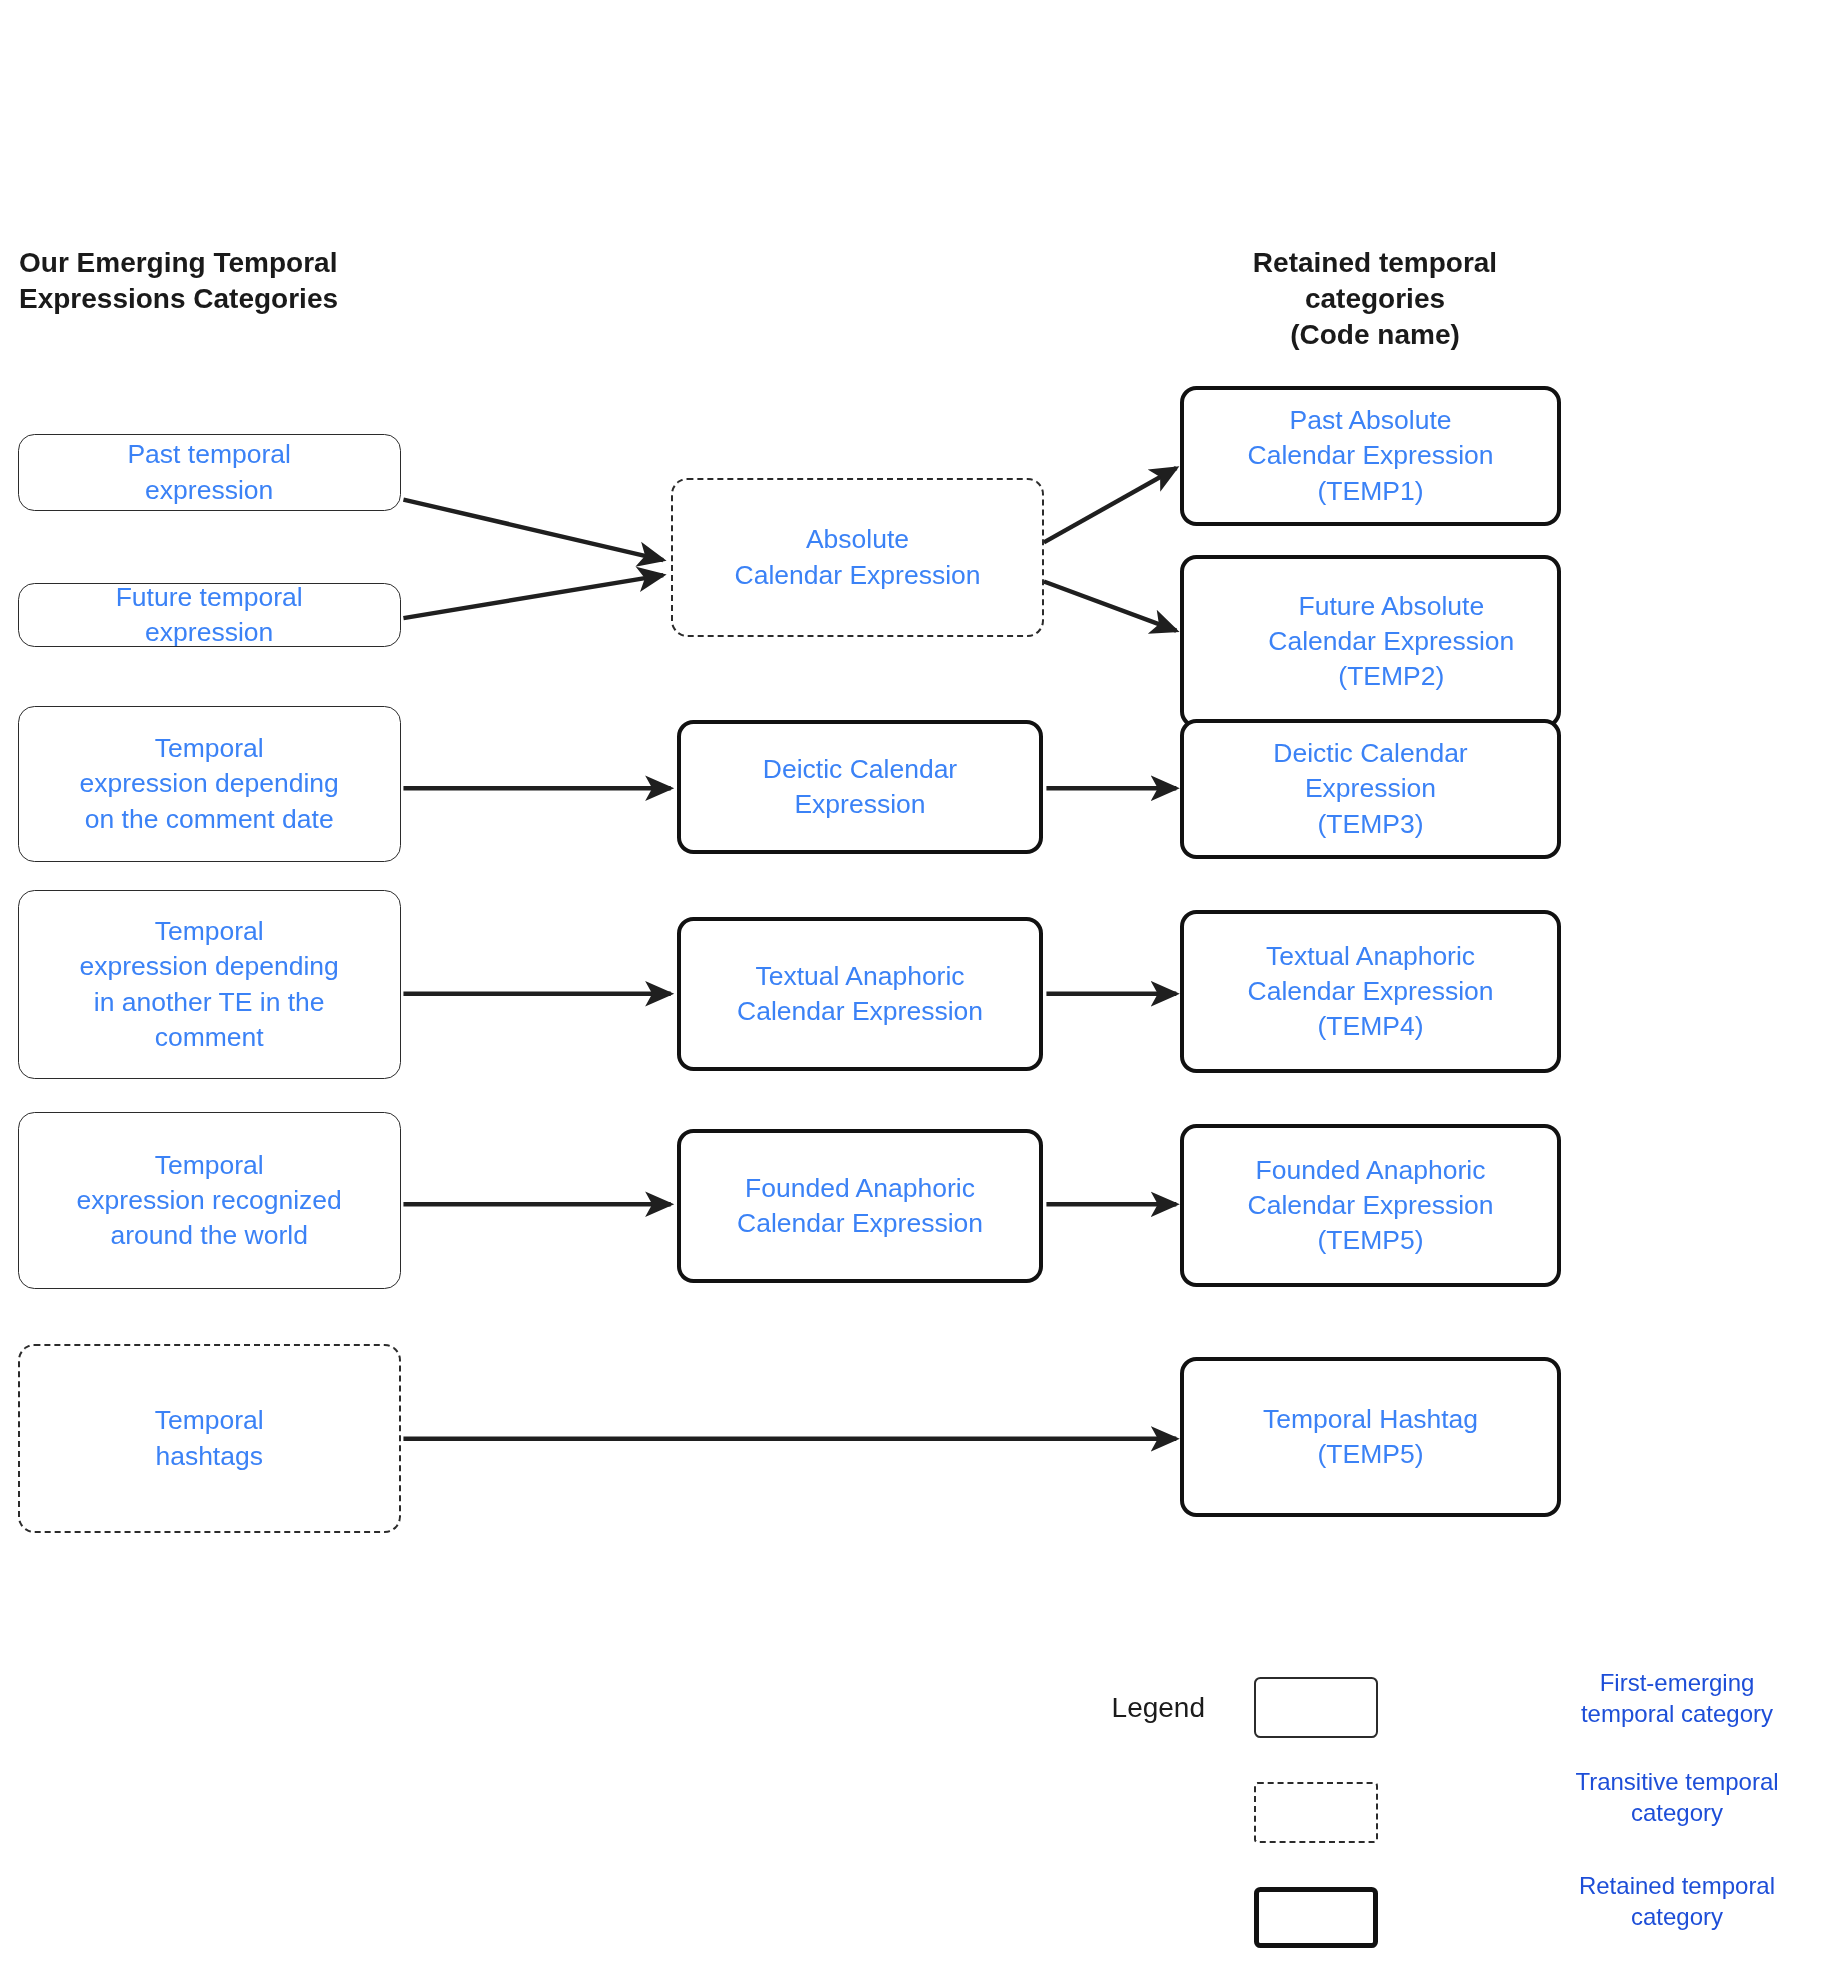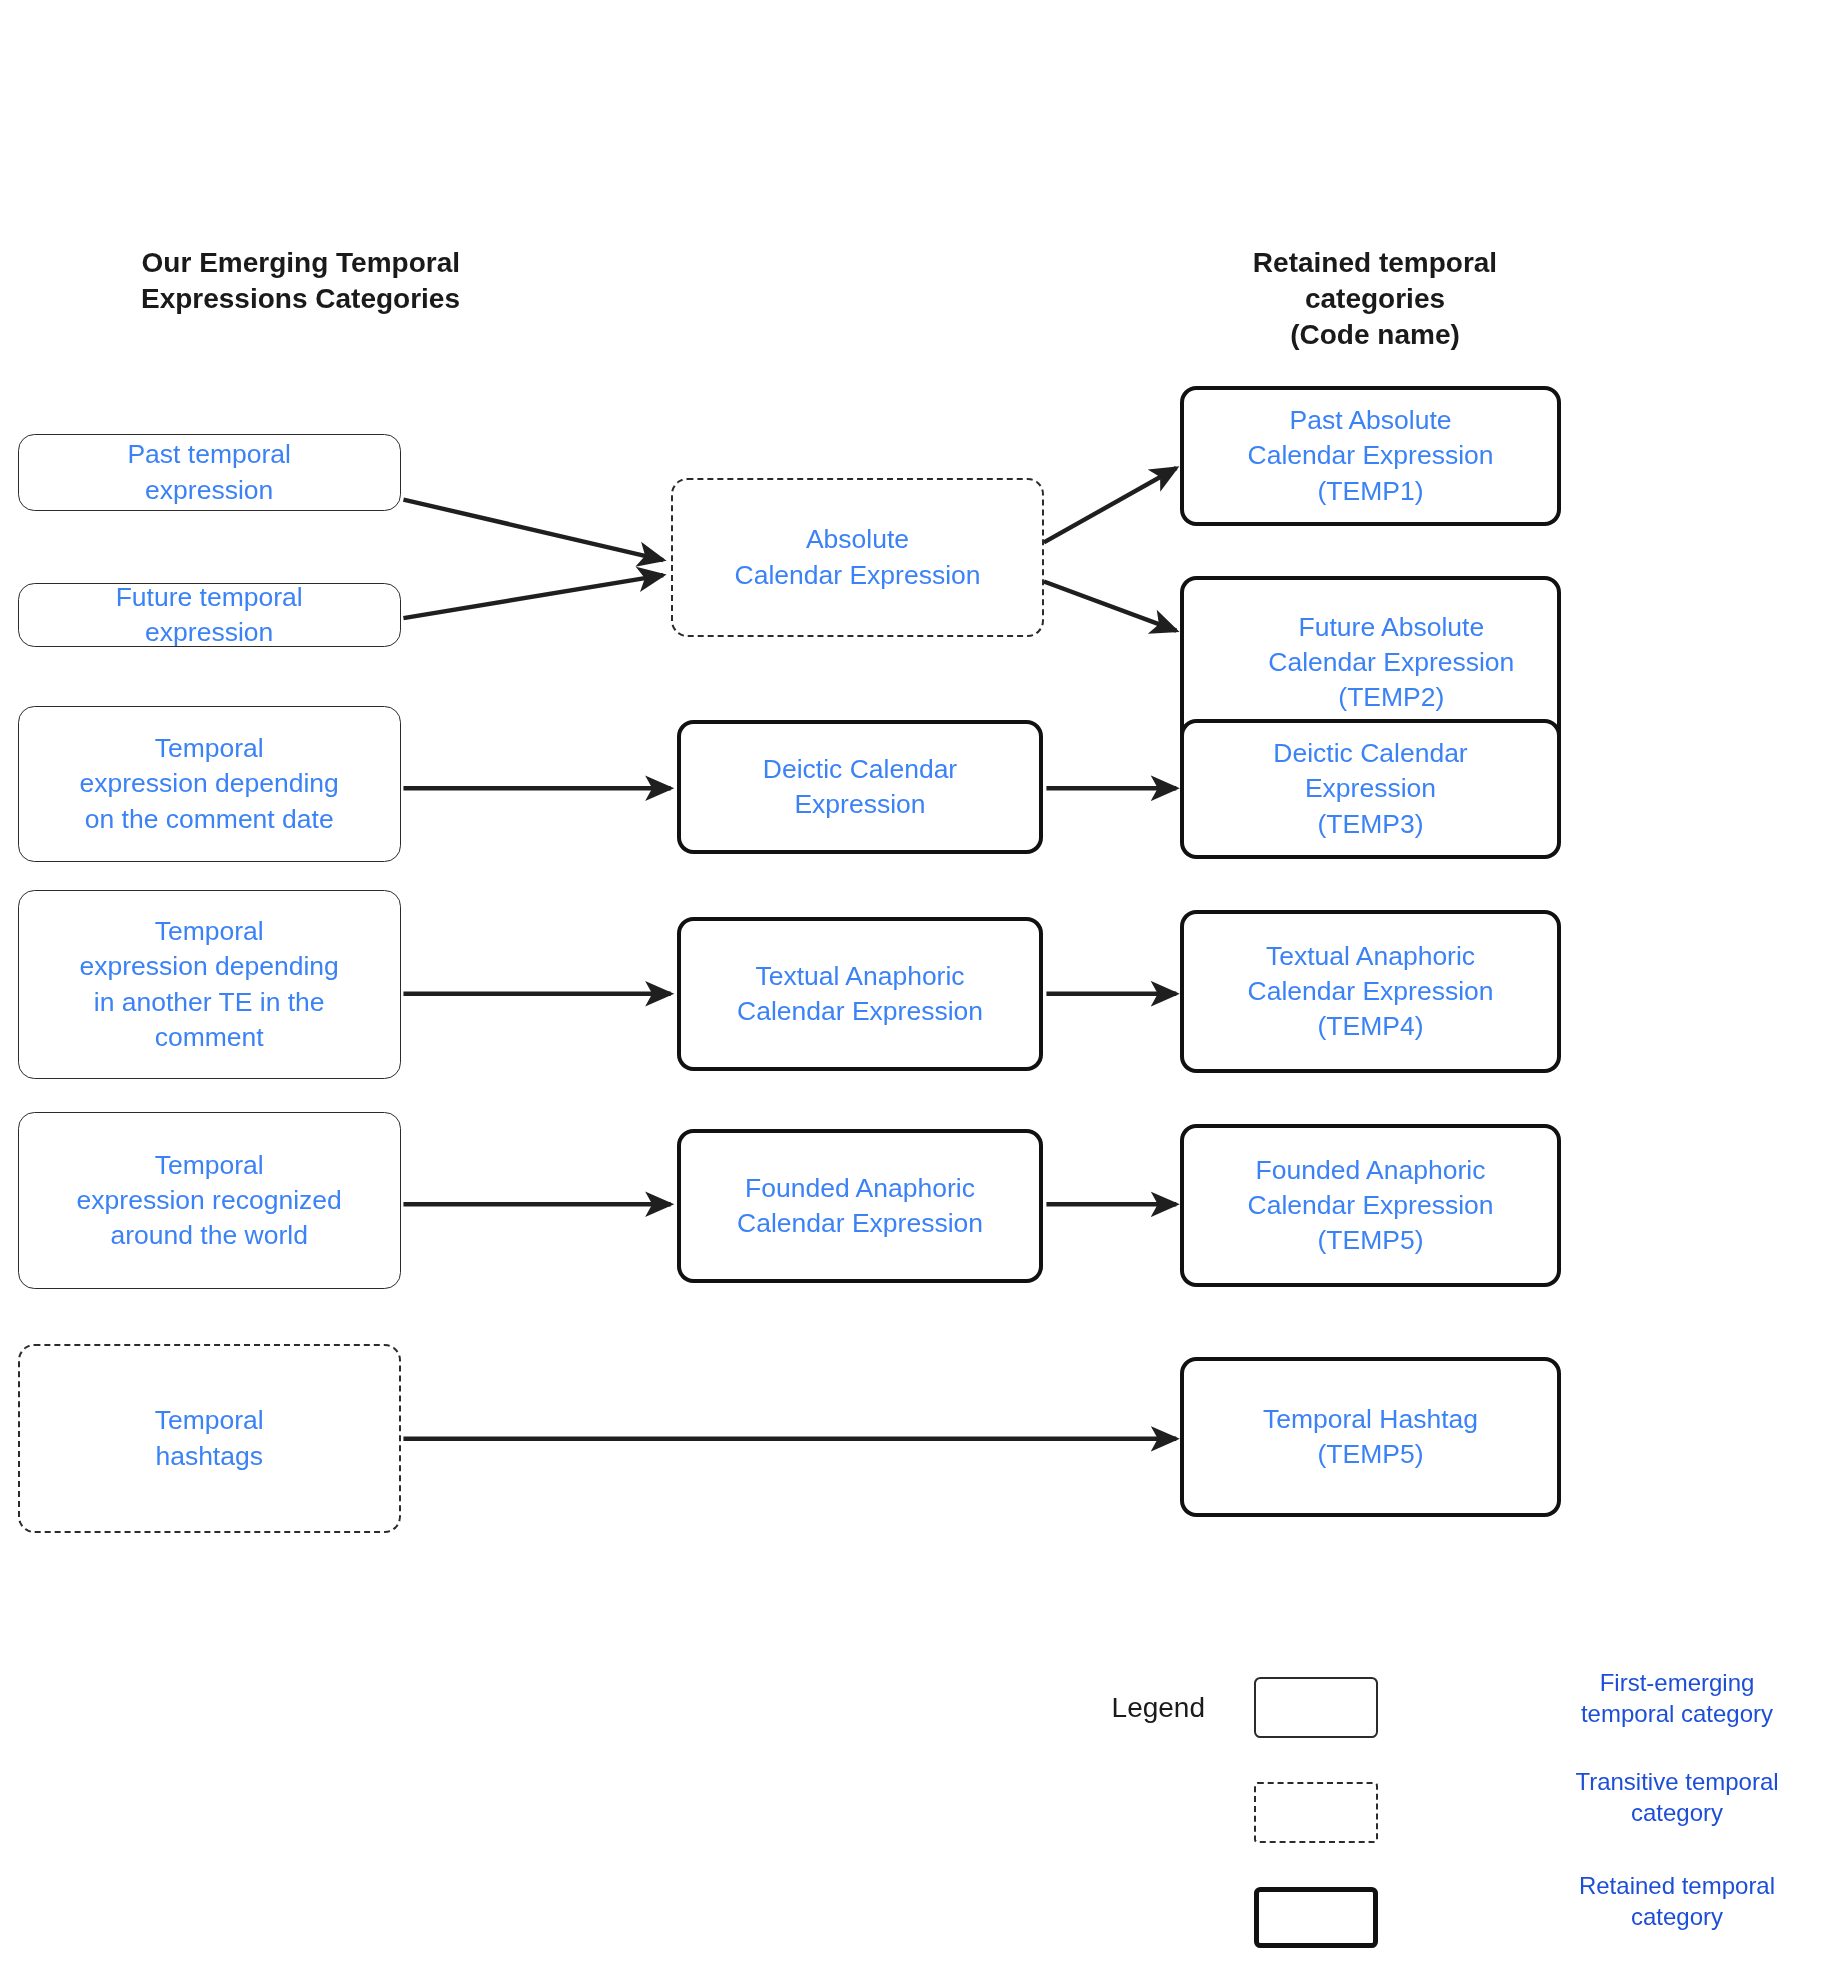--- a/index.html
+++ b/index.html
@@ -34,21 +34,21 @@
   }
 
   
   .col-header {
     position: absolute;
     font-weight: bold;
     font-size: 28px;
     line-height: 1.28;
     white-space: pre-line;
   }
-  #col-header-0 { left: 19px;   top: 245px; width: 441px;  text-align: right; }
+  #col-header-0 { left: 19px;   top: 245px; width: 441px;  text-align: left; }
   #col-header-1 { left: 643px; top: 245px; width: 429px;  text-align: center; }
   #col-header-2 { left: 1173px; top: 245px; width: 404px;  text-align: center; }
 
   
   .node {
     position: absolute;
     box-sizing: border-box;
     background: #ffffff;
     display: flex;
     align-items: center;
@@ -181,21 +181,21 @@
   <div class="node thick" style="left:677px; top:720px; width:366px; height:134px;">Deictic Calendar
 Expression</div>
   <div class="node thick" style="left:677px; top:917px; width:366px; height:154px;">Textual Anaphoric
 Calendar Expression</div>
   <div class="node thick" style="left:677px; top:1129px; width:366px; height:154px;">Founded Anaphoric
 Calendar Expression</div>
 
   <div class="node thick" style="left:1180px; top:386px;  width:381px; height:140px;">Past Absolute
 Calendar Expression
 (TEMP1)</div>
-  <div class="node thick" style="left:1180px; top:576px;  width:381px; height:173px;padding-left:48px;">Future Absolute
+  <div class="node thick" style="left:1180px; top:555px;  width:381px; height:173px;padding-left:48px;">Future Absolute
 Calendar Expression
 (TEMP2)</div>
   <div class="node thick" style="left:1180px; top:719px; width:381px; height:140px;">Deictic Calendar
 Expression
 (TEMP3)</div>
   <div class="node thick" style="left:1180px; top:910px; width:381px; height:163px;">Textual Anaphoric
 Calendar Expression
 (TEMP4)</div>
   <div class="node thick" style="left:1180px; top:1124px; width:381px; height:163px;">Founded Anaphoric
 Calendar Expression

